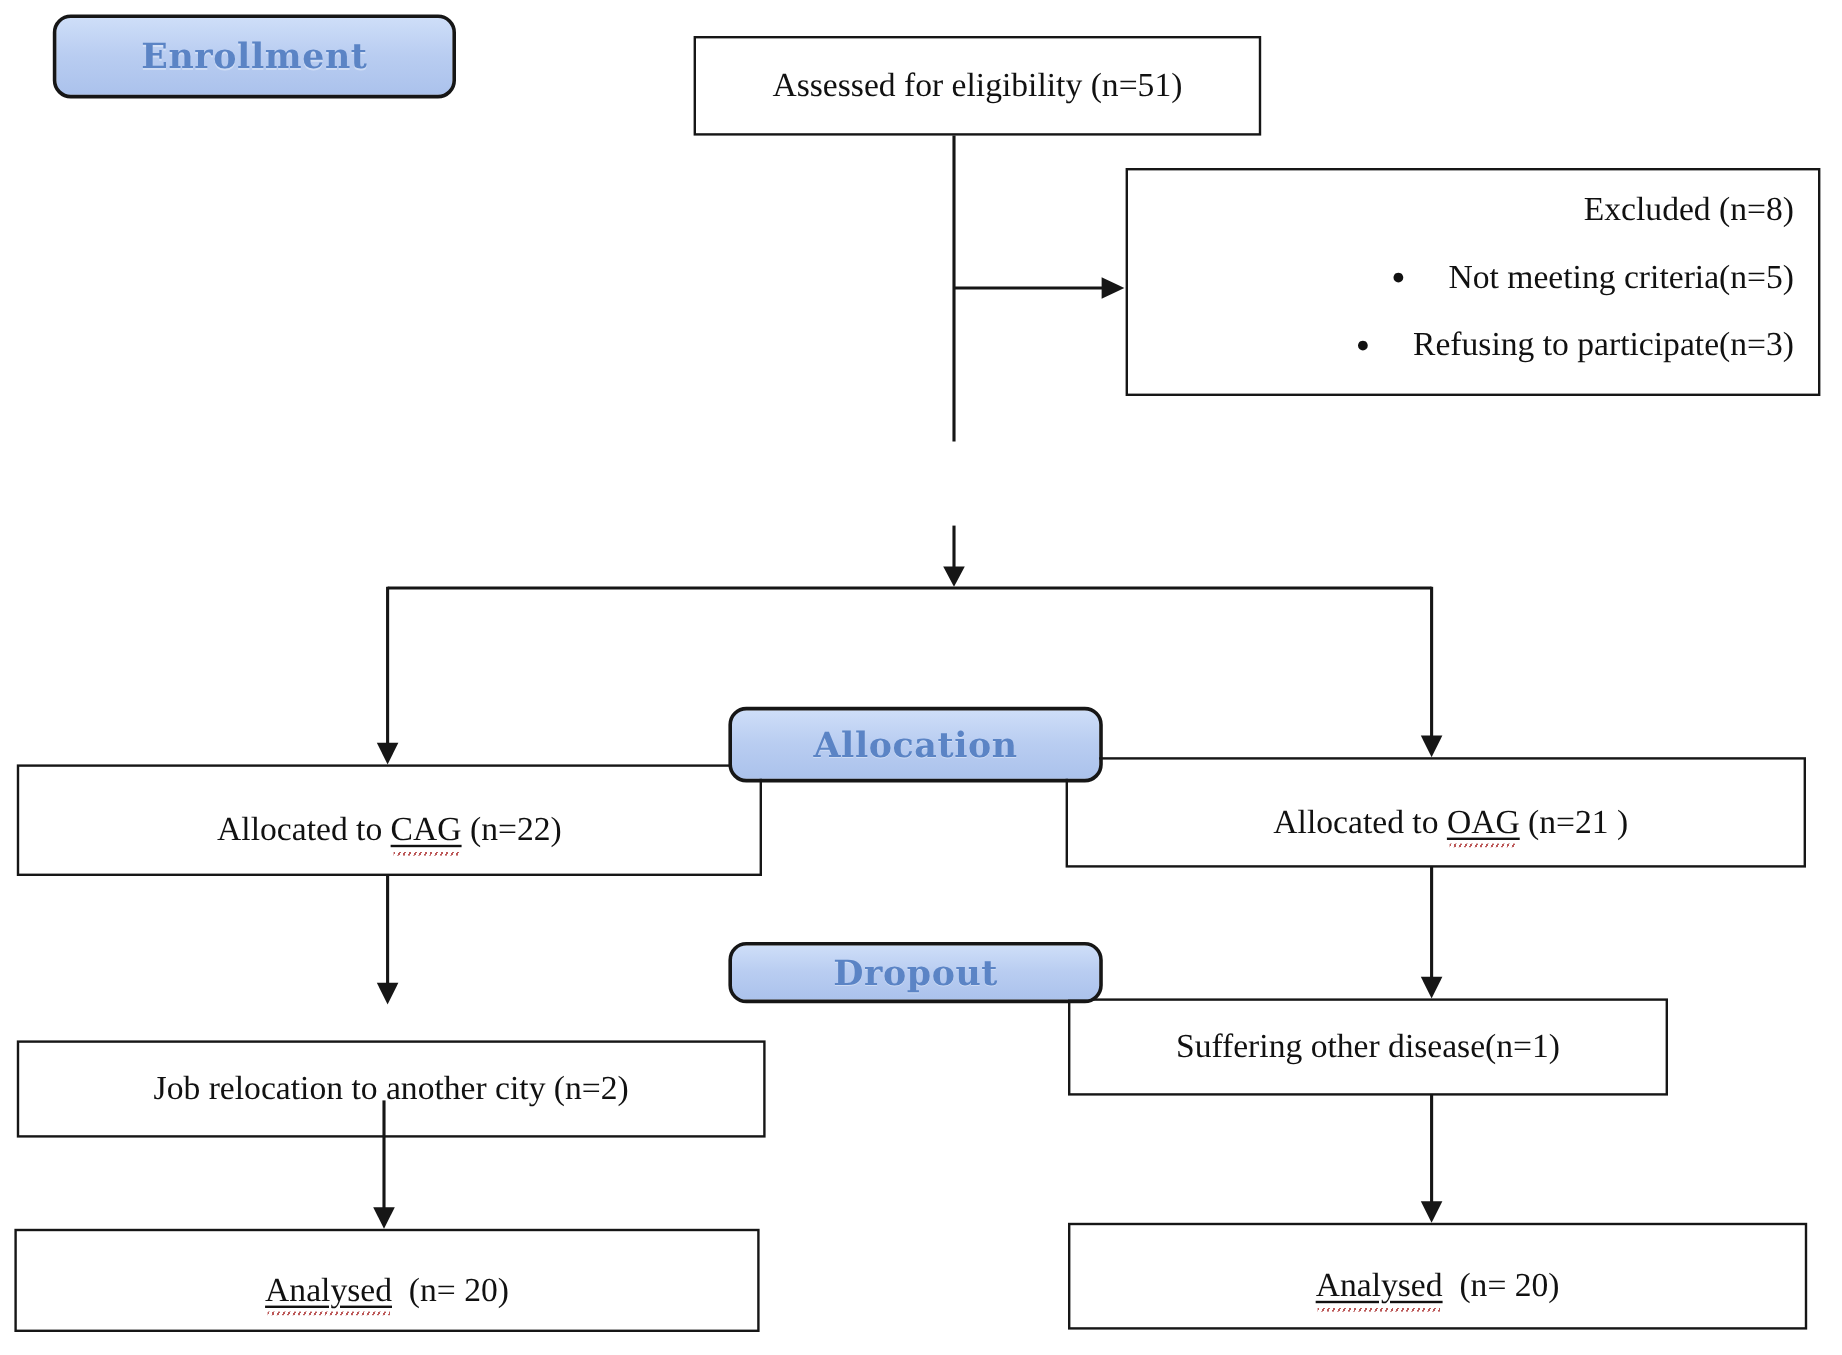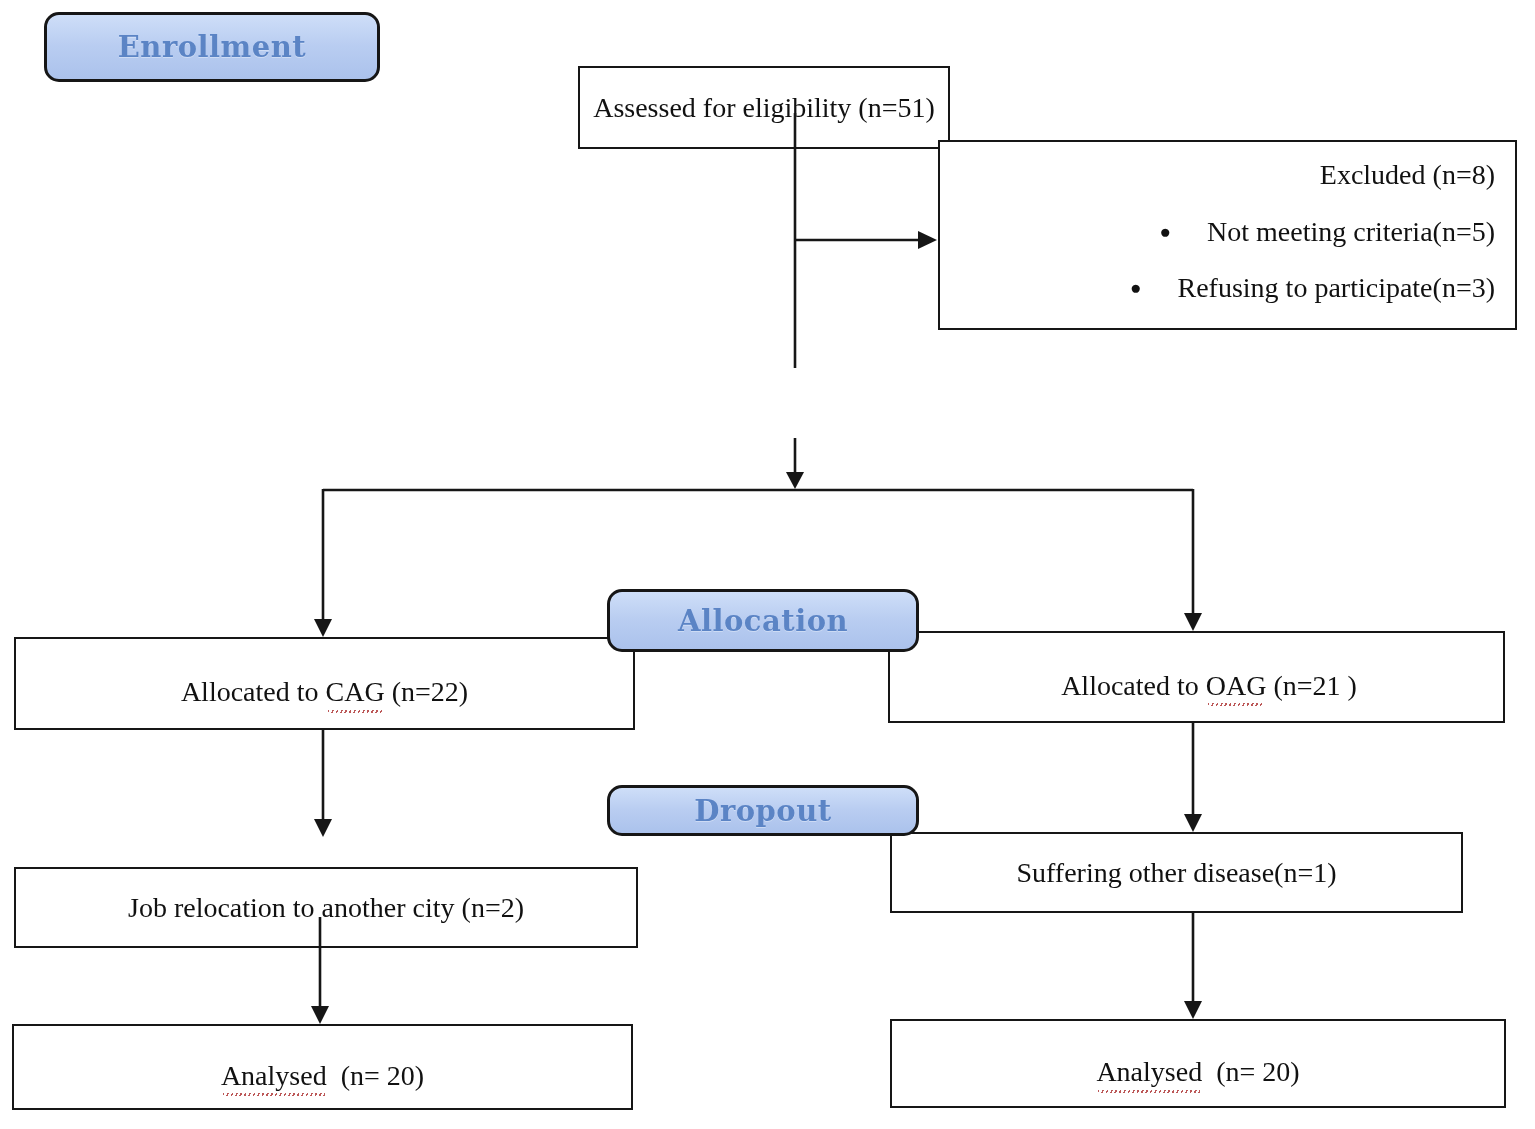--- a/index.html
+++ b/index.html
@@ -26,21 +26,21 @@
     text-align:right;
   }
   .excluded-box {
     flex-direction:column; align-items:flex-end; justify-content:flex-start;
     padding:16px 20px 12px 24px;
   }
   .ex-title { font-size:28px; }
   .bullet-row { display:flex; align-items:center; margin-top:23px; }
   .bullet { font-size:19px; margin:0 36px 0 6px; line-height:1; }
   .squig {
-    text-decoration-thickness:1.5px;
+    text-decoration:underline; text-decoration-thickness:1.5px;
     text-underline-offset:4px; position:relative; display:inline-block;margin-top:17px;
   }
   .squig::after {
     content:""; position:absolute; left:2px; right:2px; bottom:-4px; height:3px;
     background:repeating-linear-gradient(115deg,
       rgba(176,58,58,0.85) 0px, rgba(176,58,58,0.85) 1.5px,
       transparent 1.5px, transparent 4px);
   }
 </style>
 </head>
@@ -79,40 +79,40 @@
 
   <div class="stage" style="left:607px; top:589px; width:312px; height:63px;">
       <span>Allocation</span>
     </div>
 
   <div class="stage" style="left:607px; top:785px; width:312px; height:51px;">
       <span>Dropout</span>
     </div>
 
 
-  <div class="wbox" style="left:578px; top:30px; width:372px; height:83px;margin-top:36px;"><span>Assessed for eligibility (n=51)</span></div>
+  <div class="wbox" style="left:578px; top:30px; width:473px; height:83px;"><span>Assessed for eligibility (n=51)</span></div>
 
   <div class="wbox excluded-box" style="left:938px; top:140px; width:579px; height:190px;">
     <div class="ex-title">Excluded (n=8)</div>
     <div class="bullet-row">
       <span class="bullet">●</span>
       <span>Not meeting criteria(n=5)</span>
     </div>
     <div class="bullet-row">
       <span class="bullet">●</span>
       <span>Refusing to participate(n=3)</span>
     </div>
   </div>
 
 
   <div class="wbox" style="left:14px; top:637px; width:621px; height:93px;"><span><span>Allocated to </span><span class="squig">CAG</span><span> (n=22)</span></span></div>
 
   <div class="wbox" style="left:888px; top:631px; width:617px; height:92px;padding-left:25px;"><span><span>Allocated to </span><span class="squig">OAG</span><span> (n=21 )</span></span></div>
 
   <div class="wbox" style="left:14px; top:867px; width:624px; height:81px;"><span>Job relocation to another city (n=2)</span></div>
 
-  <div class="wbox" style="left:890px; top:832px; width:573px; height:81px;"><span>Suffering other disease(n=1)</span></div>
+  <div class="wbox" style="left:890px; top:832px; width:500px; height:81px;"><span>Suffering other disease(n=1)</span></div>
 
   <div class="wbox" style="left:12px; top:1024px; width:621px; height:86px;"><span><span class="squig">Analysed</span><span>  (n= 20)</span></span></div>
 
   <div class="wbox" style="left:890px; top:1019px; width:616px; height:89px;"><span><span class="squig">Analysed</span><span>  (n= 20)</span></span></div>
 
 </div>
 
 </body></html>

